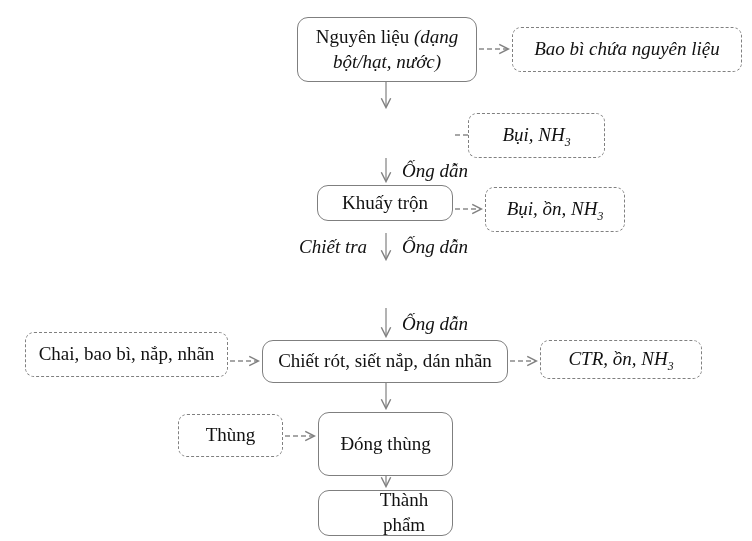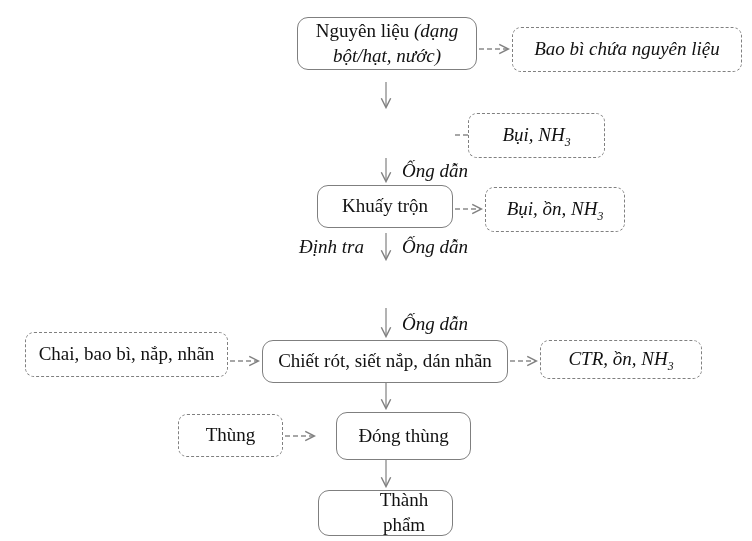--- a/index.html
+++ b/index.html
@@ -60,35 +60,35 @@
     <line x1="386" y1="460" x2="386" y2="486" stroke="#8a8a8a" stroke-width="1.3" marker-end="url(#ah)"></line>
 
     <line x1="479" y1="49" x2="508" y2="49" stroke="#8a8a8a" stroke-width="1.3" stroke-dasharray="5,3" marker-end="url(#ah)"></line>
     <line x1="455" y1="135" x2="484" y2="135" stroke="#8a8a8a" stroke-width="1.3" stroke-dasharray="5,3" marker-end="url(#ah)"></line>
     <line x1="455" y1="209" x2="481" y2="209" stroke="#8a8a8a" stroke-width="1.3" stroke-dasharray="5,3" marker-end="url(#ah)"></line>
     <line x1="230" y1="361" x2="258" y2="361" stroke="#8a8a8a" stroke-width="1.3" stroke-dasharray="5,3" marker-end="url(#ah)"></line>
     <line x1="510" y1="361" x2="536" y2="361" stroke="#8a8a8a" stroke-width="1.3" stroke-dasharray="5,3" marker-end="url(#ah)"></line>
     <line x1="285" y1="436" x2="314" y2="436" stroke="#8a8a8a" stroke-width="1.3" stroke-dasharray="5,3" marker-end="url(#ah)"></line>
   </svg>
 
-  <div class="node" style="left:297px;top:17px;width:180px;height:53px;">
+  <div class="node" style="left:297px;top:17px;width:180px;height:65px;">
     <span><span>Nguyên liệu</span> <span class="it">(dạng bột/hạt, nước)</span></span>
   </div>
 
 
-  <div class="node" style="left:317px;top:185px;width:136px;height:43px;">
+  <div class="node" style="left:317px;top:185px;width:136px;height:36px;">
     <span>Khuấy trộn</span>
   </div>
 
 
   <div class="node" style="left:262px;top:340px;width:246px;height:43px;">
     <span>Chiết rót, siết nắp, dán nhãn</span>
   </div>
 
-  <div class="node" style="left:336px;top:412px;width:135px;height:48px;">
+  <div class="node" style="left:318px;top:412px;width:135px;height:64px;">
     <span>Đóng thùng</span>
   </div>
 
   <div class="node" style="left:318px;top:490px;width:135px;height:46px;padding-left:45px;">
     <span>Thành phẩm</span>
   </div>
 
   <div class="node dashed" style="left:25px;top:332px;width:203px;height:45px;">
     <span>Chai, bao bì, nắp, nhãn</span>
   </div>
@@ -107,17 +107,17 @@
 
   <div class="node dashed it" style="left:485px;top:187px;width:140px;height:45px;">
     <span><span>Bụi, ồn, NH</span><sub>3</sub></span>
   </div>
 
   <div class="node dashed it" style="left:540px;top:340px;width:162px;height:39px;">
     <span><span>CTR, ồn, NH</span><sub>3</sub></span>
   </div>
 
   <div class="edge-label" style="left:402px;top:160px;">Ống dẫn</div>
-  <div class="edge-label" style="left:299px;top:236px;">Định tra</div>
+  <div class="edge-label" style="left:299px;top:236px;">Chiết tra</div>
   <div class="edge-label" style="left:402px;top:236px;">Ống dẫn</div>
   <div class="edge-label" style="left:402px;top:313px;">Ống dẫn</div>
 
 </div>
 
 </body></html>

